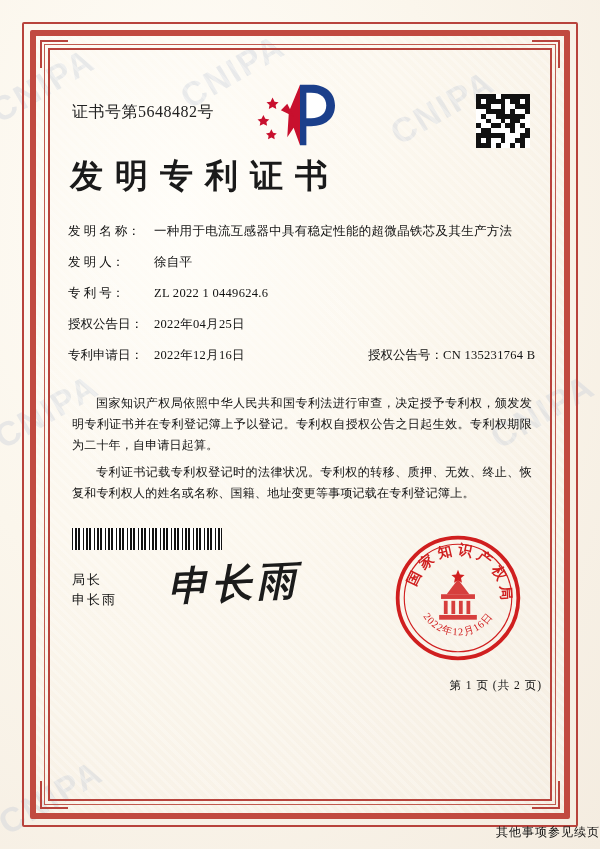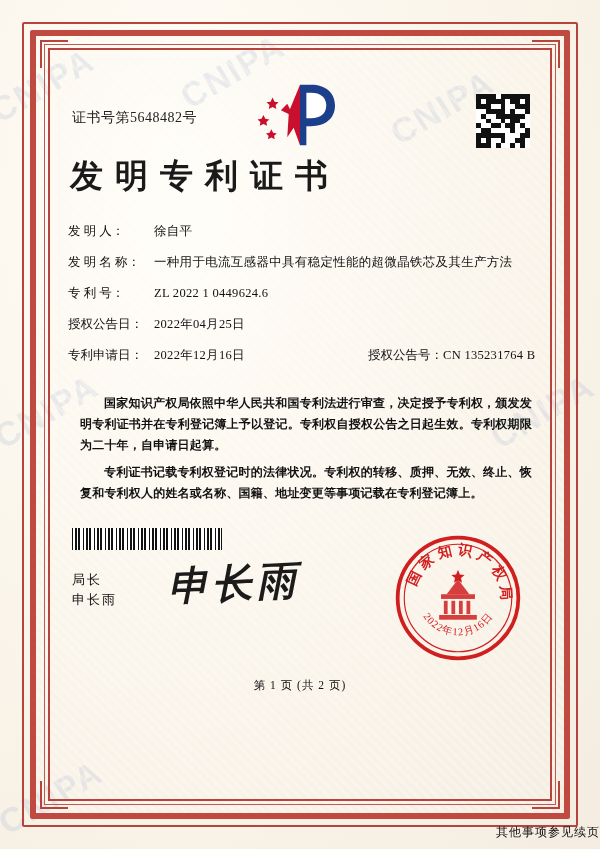--- a/index.html
+++ b/index.html
@@ -53,22 +53,22 @@
   }
   .corner.tl{left:40px;top:40px;border-right:none;border-bottom:none;}
   .corner.tr{right:40px;top:40px;border-left:none;border-bottom:none;}
   .corner.bl{left:40px;bottom:40px;border-right:none;border-top:none;}
   .corner.br{right:40px;bottom:40px;border-left:none;border-top:none;}
 
   .content{
     position:absolute;left:58px;top:58px;right:58px;bottom:58px;
   }
   .cert-no{
-    position:absolute;left:14px;top:51px;
-    font-size:14px;color:#222;letter-spacing:.5px;
+    position:absolute;left:14px;top:44px;
+    font-size:16px;color:#222;letter-spacing:.5px;
   }
   
   .qr{
     position:absolute;right:12px;top:36px;
     width:54px;height:54px;
     background:#fff;
     display:grid;
     grid-template-columns:repeat(11,1fr);
     grid-template-rows:repeat(11,1fr);
   }
@@ -110,21 +110,21 @@
   .row .rt{
     position:absolute;left:300px;top:0;
   }
   .rt .label{width:auto;letter-spacing:0;}
 
   .para{
     position:absolute;left:10px;right:10px;top:335px;
     font-size:12px;line-height:21px;color:#111;text-align:justify;
     letter-spacing:.2px;
   }
-  .para p{margin:0 0 6px 12px;text-indent:24px;font-weight:bold;}
+  .para p{margin:0 0 6px 4px;text-indent:24px;}
 
   
   .barcode{
     position:absolute;left:14px;top:470px;
     width:150px;height:22px;
     background:
       repeating-linear-gradient(90deg,#111 0 1px,#fff 1px 3px,#111 3px 5px,#fff 5px 6px,#111 6px 8px,#fff 8px 11px);
   }
   .sign-block{
     position:absolute;left:14px;top:512px;
@@ -138,21 +138,21 @@
     letter-spacing:4px;
     transform:rotate(-3deg);
   }
   
   .seal{
     position:absolute;right:18px;top:474px;
     width:132px;height:132px;
   }
   .page-no{
     position:absolute;left:0;right:0;top:620px;
-    text-align:center;font-size:11.5px;color:#111;letter-spacing:1px;
+    text-align:right;font-size:11.5px;color:#111;letter-spacing:1px;
   }
   .footnote{
     position:absolute;left:0;right:0;bottom:8px;
     text-align:right;font-size:12px;color:#111;letter-spacing:1px;
   }
 </style>
 </head>
 <body>
 
 <div class="page">
@@ -308,24 +308,24 @@
       <path d="M44 30 L52 46 L36 38 Z" fill="#c8102e"></path>
       <path d="M26 20 l3 6 6 1 -4.5 4 1 6 -5.5-3 -5.5 3 1-6 -4.5-4 6-1 z" fill="#c8102e" transform="scale(.85) translate(4,6)"></path>
       <path d="M14 44 l2.4 4.8 5 .8 -3.6 3.2 .8 4.8 -4.6-2.4 -4.6 2.4 .8-4.8 -3.6-3.2 5-.8 z" fill="#c8102e"></path>
       <path d="M24 62 l2.2 4.4 4.6 .7 -3.3 3 .7 4.4 -4.2-2.2 -4.2 2.2 .7-4.4 -3.3-3 4.6-.7 z" fill="#c8102e"></path>
     </svg>
 
     <div class="title">发明专利证书</div>
 
     <div class="fields">
       <div class="row">
+        <span class="label tight">发 明 名 称：</span><span class="value">一种用于电流互感器中具有稳定性能的超微晶铁芯及其生产方法</span>
+      </div>
+      <div class="row">
         <span class="label tight">发 明 人：</span><span class="value">徐自平</span>
-      </div>
-      <div class="row">
-        <span class="label tight">发 明 名 称：</span><span class="value">一种用于电流互感器中具有稳定性能的超微晶铁芯及其生产方法</span>
       </div>
       <div class="row">
         <span class="label tight">专 利 号：</span><span class="value">ZL 2022 1 0449624.6</span>
       </div>
       <div class="row">
         <span class="label tight">授权公告日：</span><span class="value">2022年04月25日</span>
       </div>
       <div class="row">
         <span class="label tight">专利申请日：</span><span class="value">2022年12月16日</span>
         <span class="rt">

